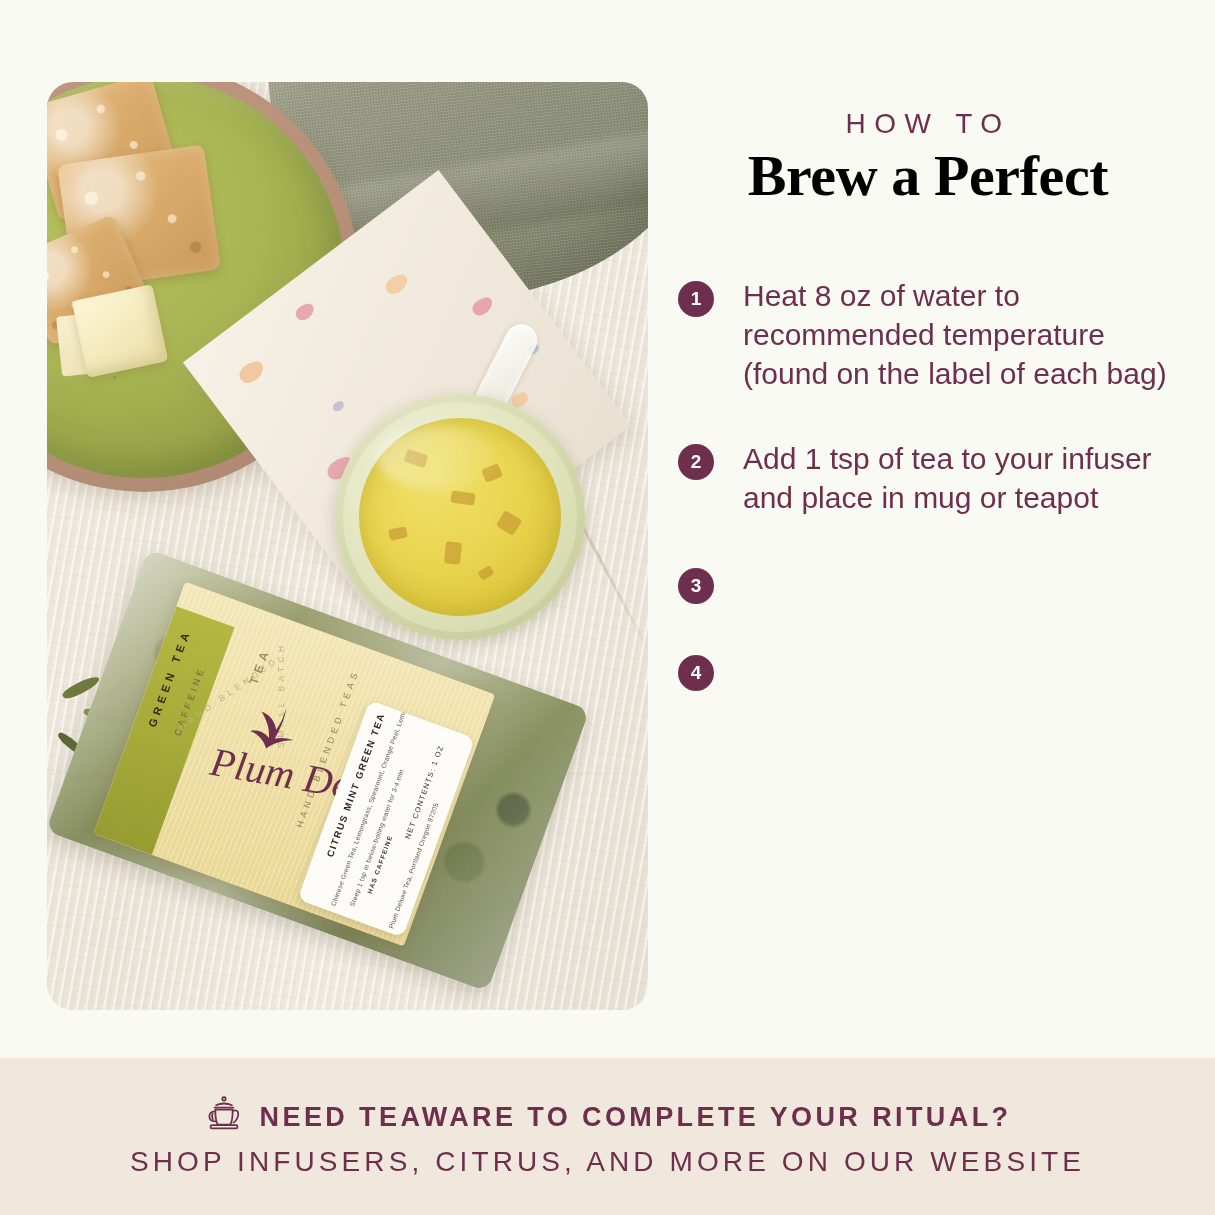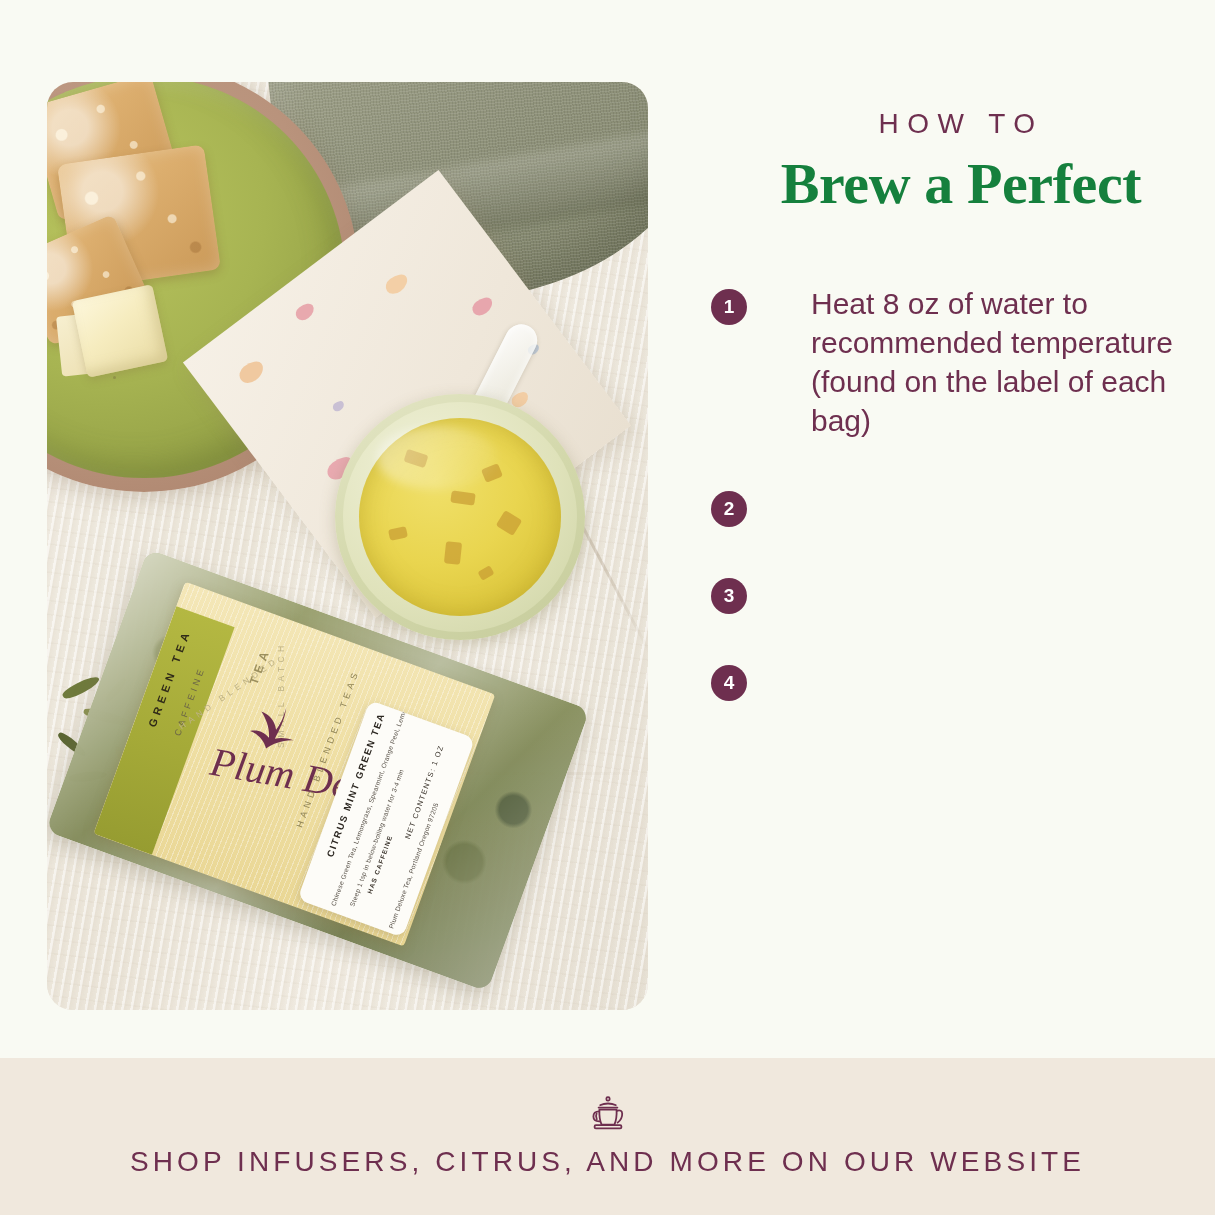--- a/index.html
+++ b/index.html
@@ -250,34 +250,34 @@
   }
   .wl-sub{
     position:absolute;writing-mode:vertical-rl;transform:rotate(180deg);
     color:#595249;font-size:6.6px;letter-spacing:.3px;white-space:nowrap;
     font-family:"Liberation Sans",sans-serif;line-height:1.35;
   }
   .loose-leaf{position:absolute;border-radius:40% 60% 50% 50%;}
 
   
   .content{
-    position:absolute;left:711px;top:82px;width:500px;
+    position:absolute;left:678px;top:82px;width:500px;
   }
   .kicker{
     color:#6e2f4f;
     font-size:28px;font-weight:300;letter-spacing:8.5px;
     text-align:center;margin:26px 0 0 0;
     font-family:"Liberation Sans",sans-serif;
   }
   .headline{
-    color:#15803d;
+    color:#000000;
     font-family:"Liberation Serif",serif;
     font-weight:bold;
     font-size:58px;line-height:1.04;
-    text-align:center;margin:14px 0 0 0;
+    text-align:center;margin:6px 0 0 0;
     letter-spacing:-.4px;
   }
   .steps{
     margin:70px 0 0 0;padding:0;list-style:none;
   }
   .step{
     display:flex;align-items:flex-start;gap:0;
     margin-bottom:46px;
   }
   .step-badge{
@@ -285,21 +285,21 @@
     width:36px;height:36px;border-radius:50%;
     background:#6e2f4f;color:#fff;
     display:flex;align-items:center;justify-content:center;
     font-size:19px;font-weight:bold;
     margin-top:5px;
     font-family:"Liberation Sans",sans-serif;
   }
   .step-text{
     color:#6e2f4f;
     font-size:30px;line-height:1.30;
-    margin-left:64px;
+    margin-left:29px;
     font-family:"Liberation Sans",sans-serif;
     font-weight:400;
   }
 </style>
 </head>
 <body>
 
 <div id="root">
 
   <div class="photo">
@@ -415,20 +415,21 @@
       <span>Brew a Perfect</span><br>
     </h1>
 
     <ol class="steps">
       <li class="step">
         <span class="step-badge">1</span>
         <span class="step-text">Heat 8 oz of water to recommended temperature (found on the label of each bag)</span>
       </li>
       <li class="step">
         <span class="step-badge">2</span>
+        <span class="step-text">Add 1 tsp of tea to your infuser and place in mug or teapot</span>
       </li>
       <li class="step">
         <span class="step-badge">3</span>
       </li>
       <li class="step">
         <span class="step-badge">4</span>
       </li>
     </ol>
   </div>
 
@@ -441,17 +442,18 @@
             <path d="M11.5 9.6 Q20 5.6 28.5 9.6 L28.5 11.2 Q20 8 11.5 11.2 Z" fill="#6e2f4f" stroke="none"></path>
             <path d="M10.6 12.6 L29.4 12.6"></path>
             <path d="M11.4 14.6 Q11 24 13.6 29.6 L26.4 29.6 Q29 24 28.6 14.6 Z"></path>
             <path d="M11.2 16.4 Q5.4 16.6 5.4 21.4 Q5.4 26 11.2 26.4"></path>
             <path d="M8.6 18.6 Q7.2 21.4 8.8 24.2"></path>
             <path d="M28.8 15.8 Q34 14.4 34.2 18.6 Q34.4 24 29.6 27.6"></path>
             <rect x="6.6" y="30.2" width="26.8" height="3.2" rx="1.2"></rect>
           </g>
         </svg>
       </span>
+      <span>NEED TEAWARE TO COMPLETE YOUR RITUAL?</span>
     </div>
     <div class="footer-line2">SHOP INFUSERS, CITRUS, AND MORE ON OUR WEBSITE</div>
   </div>
 
 </div>
 
 </body></html>

